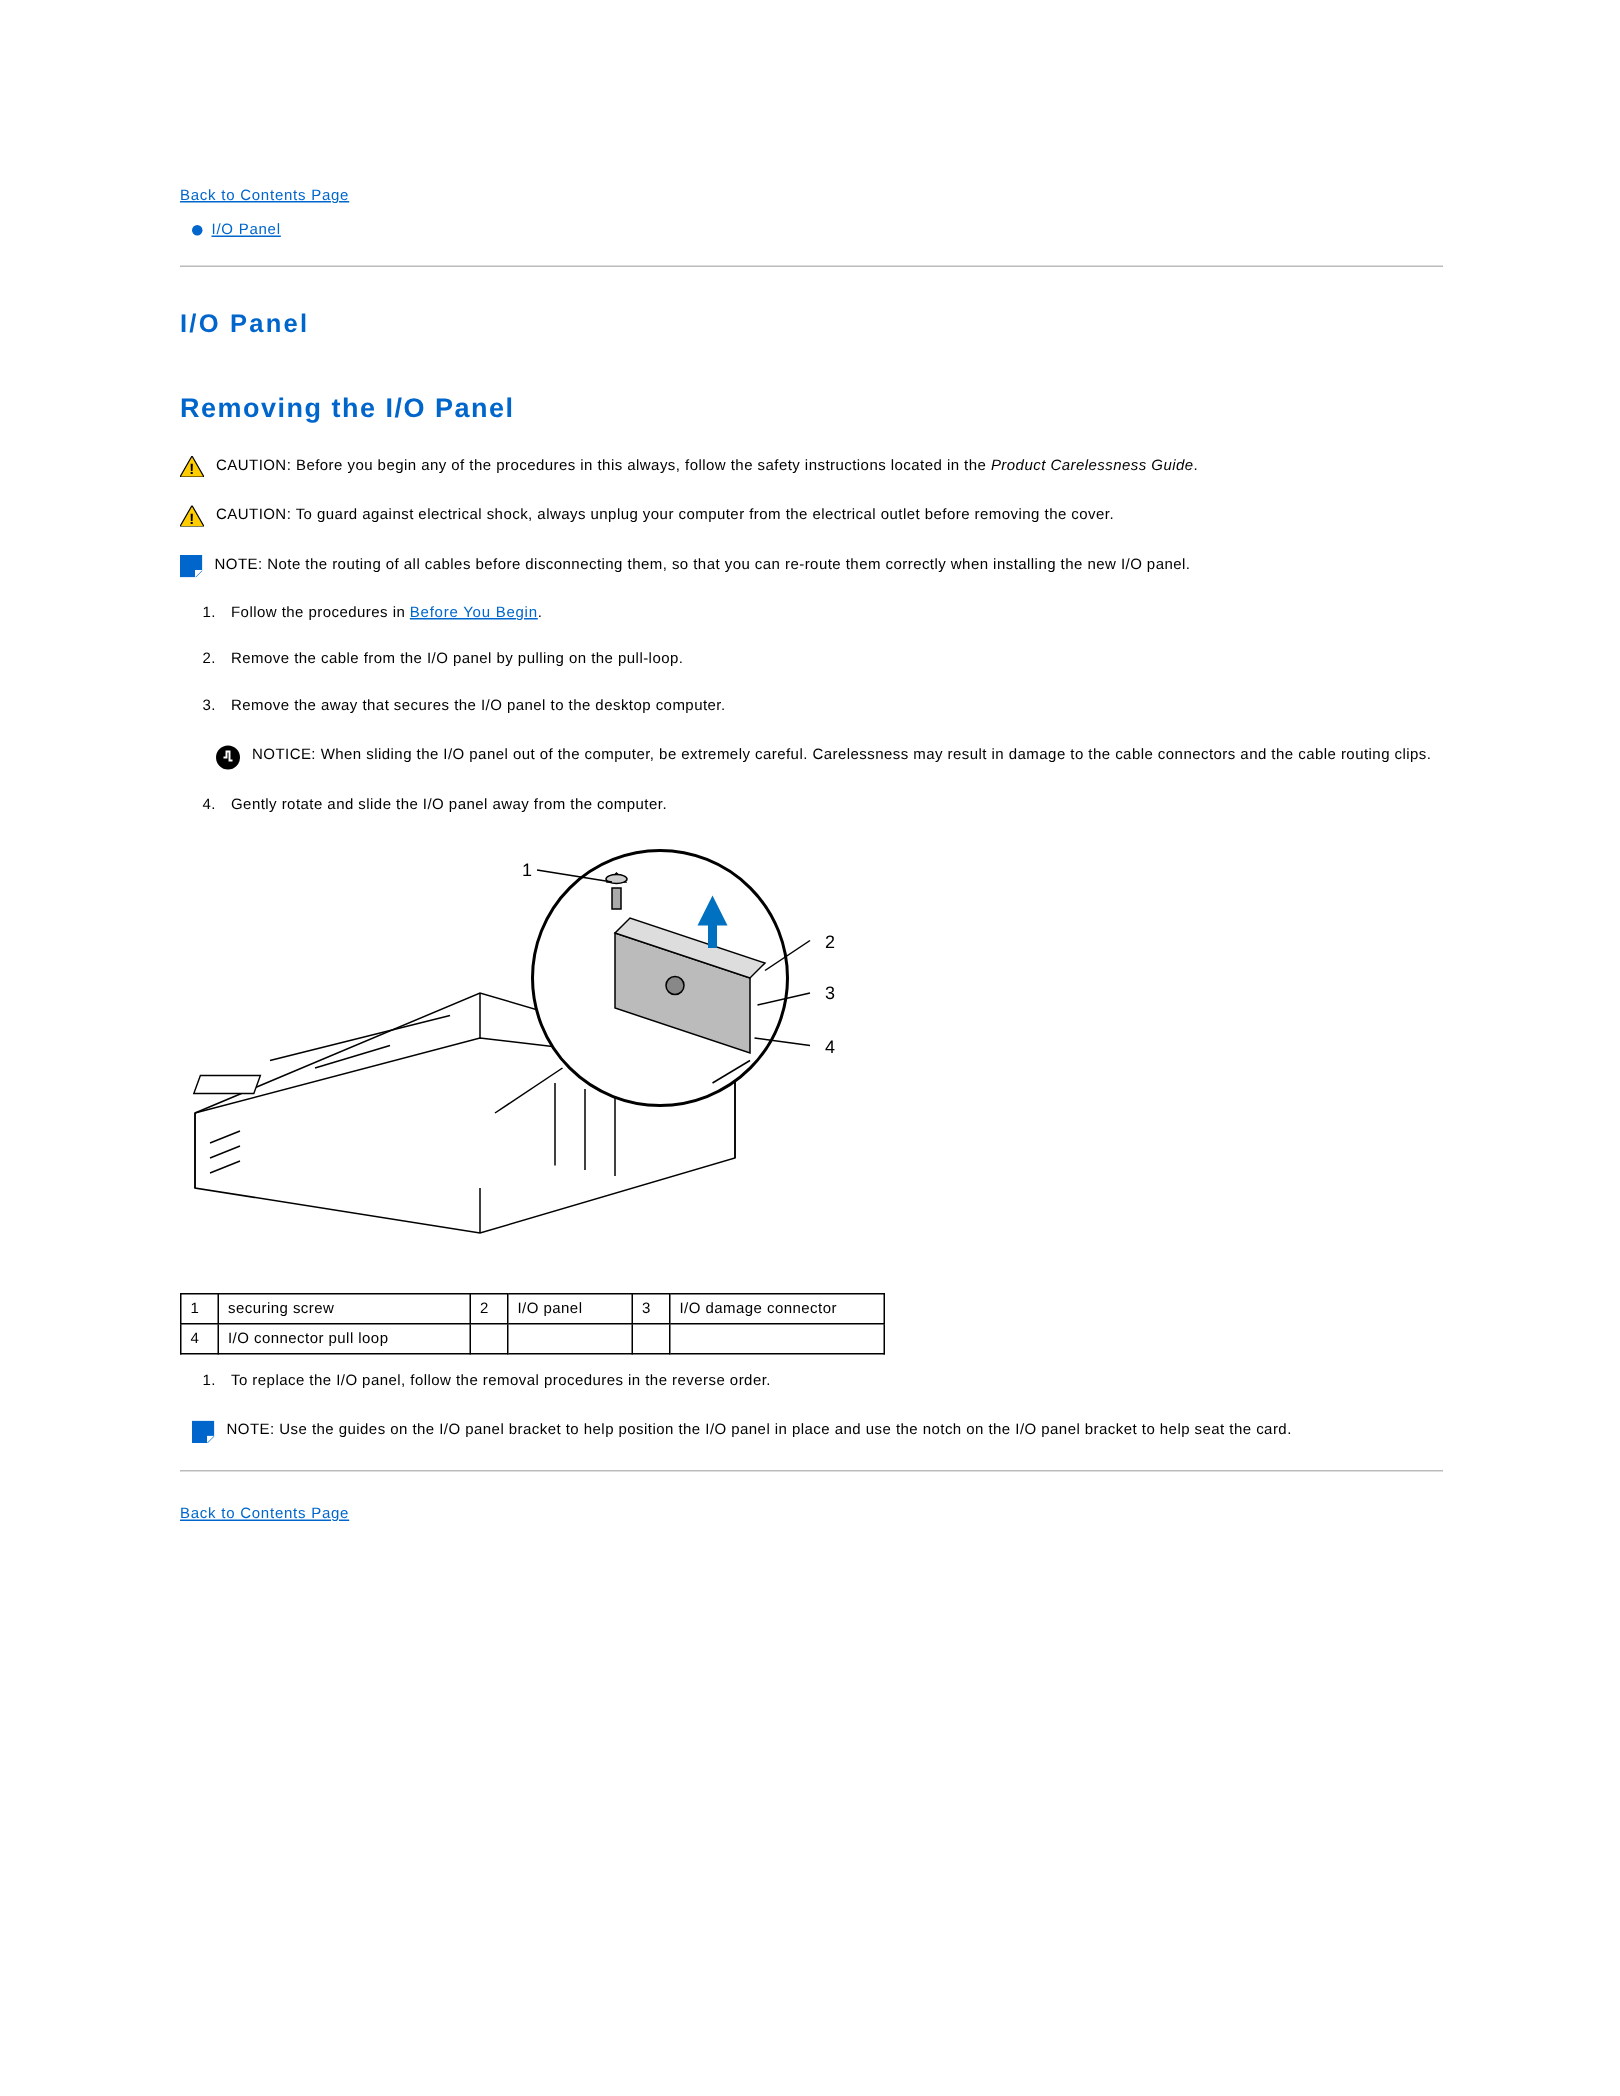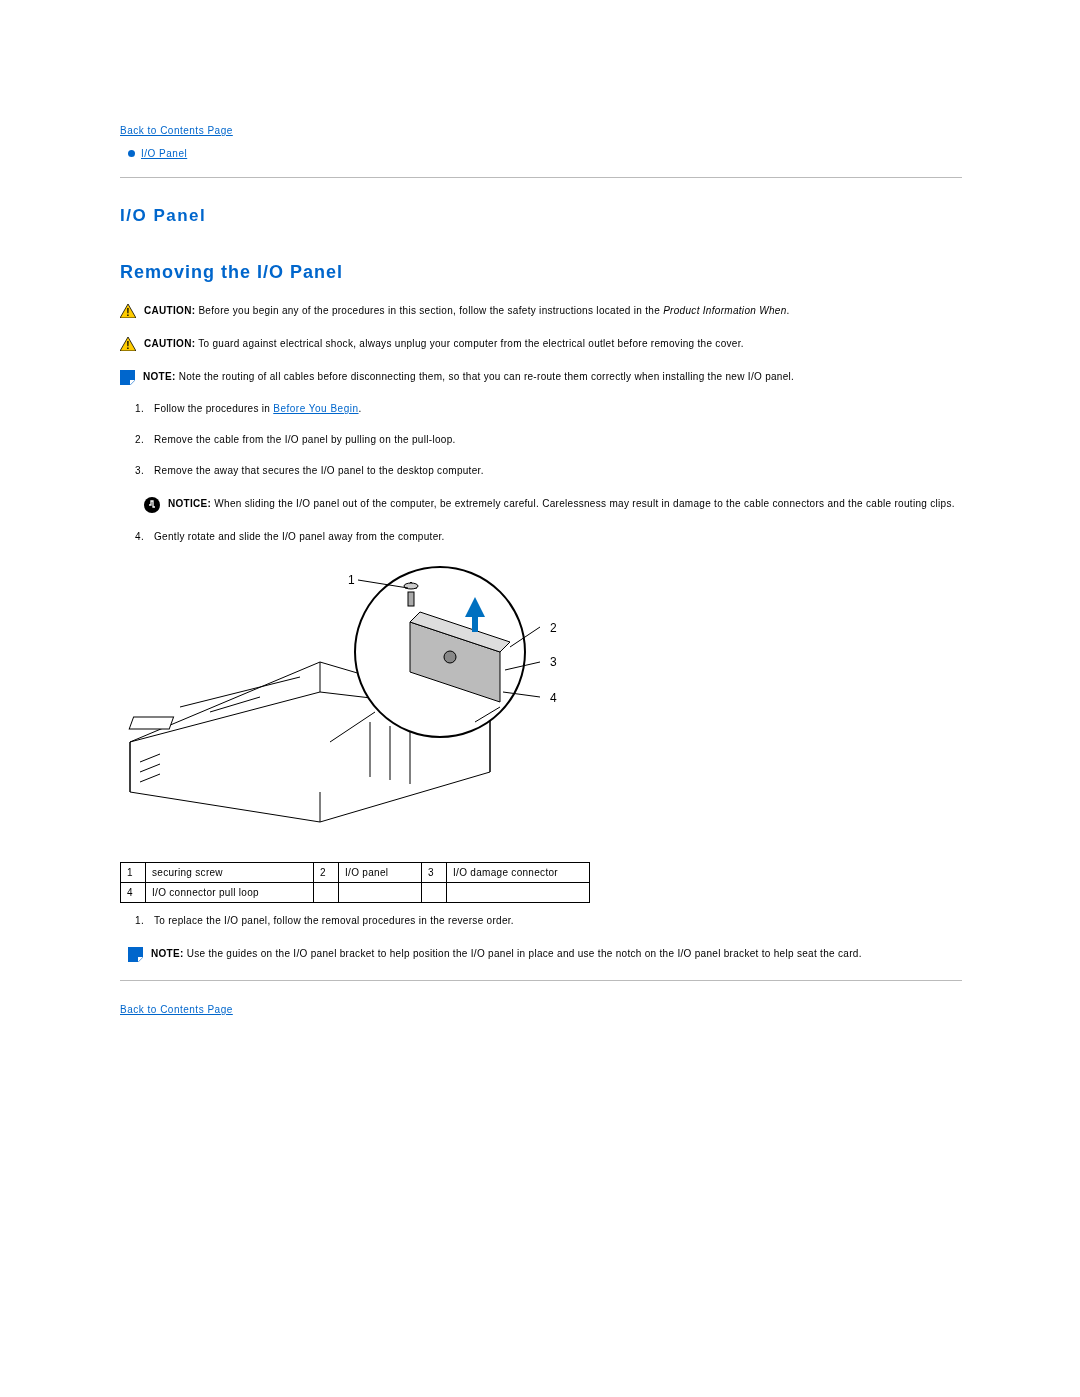--- a/index.html
+++ b/index.html
@@ -60,21 +60,21 @@
     margin: 10px 0 18px 0;
     font-size: 10px;
     letter-spacing: 0.3px;
     line-height: 1.5;
   }
   .warn-row .text {
     flex: 1;
     color: #000;
   }
   .warn-row .label {
-    font-weight: bold;
+    font-weight: normal;
   }
   .italic {
     font-style: italic;
   }
   .tri {
     width: 16px;
     height: 14px;
     position: relative;
     margin-top: 1px;
   }
@@ -170,21 +170,21 @@
 
   <div class="warn-row">
     <span class="tri">
       <svg width="16" height="14" viewBox="0 0 16 14">
           <polygon points="8,0 16,14 0,14" fill="#ffcc00" stroke="#000" stroke-width="0.8"></polygon>
           <text x="8" y="12" text-anchor="middle" font-size="10" font-weight="bold" fill="#000">!</text>
         </svg>
     </span>
     <span class="text">
       <span class="label">CAUTION:</span>
-      <span>Before you begin any of the procedures in this section, follow the safety instructions located in the </span><span class="italic">Product Information When</span><span>.</span>
+      <span>Before you begin any of the procedures in this always, follow the safety instructions located in the </span><span class="italic">Product Carelessness Guide</span><span>.</span>
     </span>
   </div>
 
   <div class="warn-row">
     <span class="tri">
       <svg width="16" height="14" viewBox="0 0 16 14">
           <polygon points="8,0 16,14 0,14" fill="#ffcc00" stroke="#000" stroke-width="0.8"></polygon>
           <text x="8" y="12" text-anchor="middle" font-size="10" font-weight="bold" fill="#000">!</text>
         </svg>
     </span>

